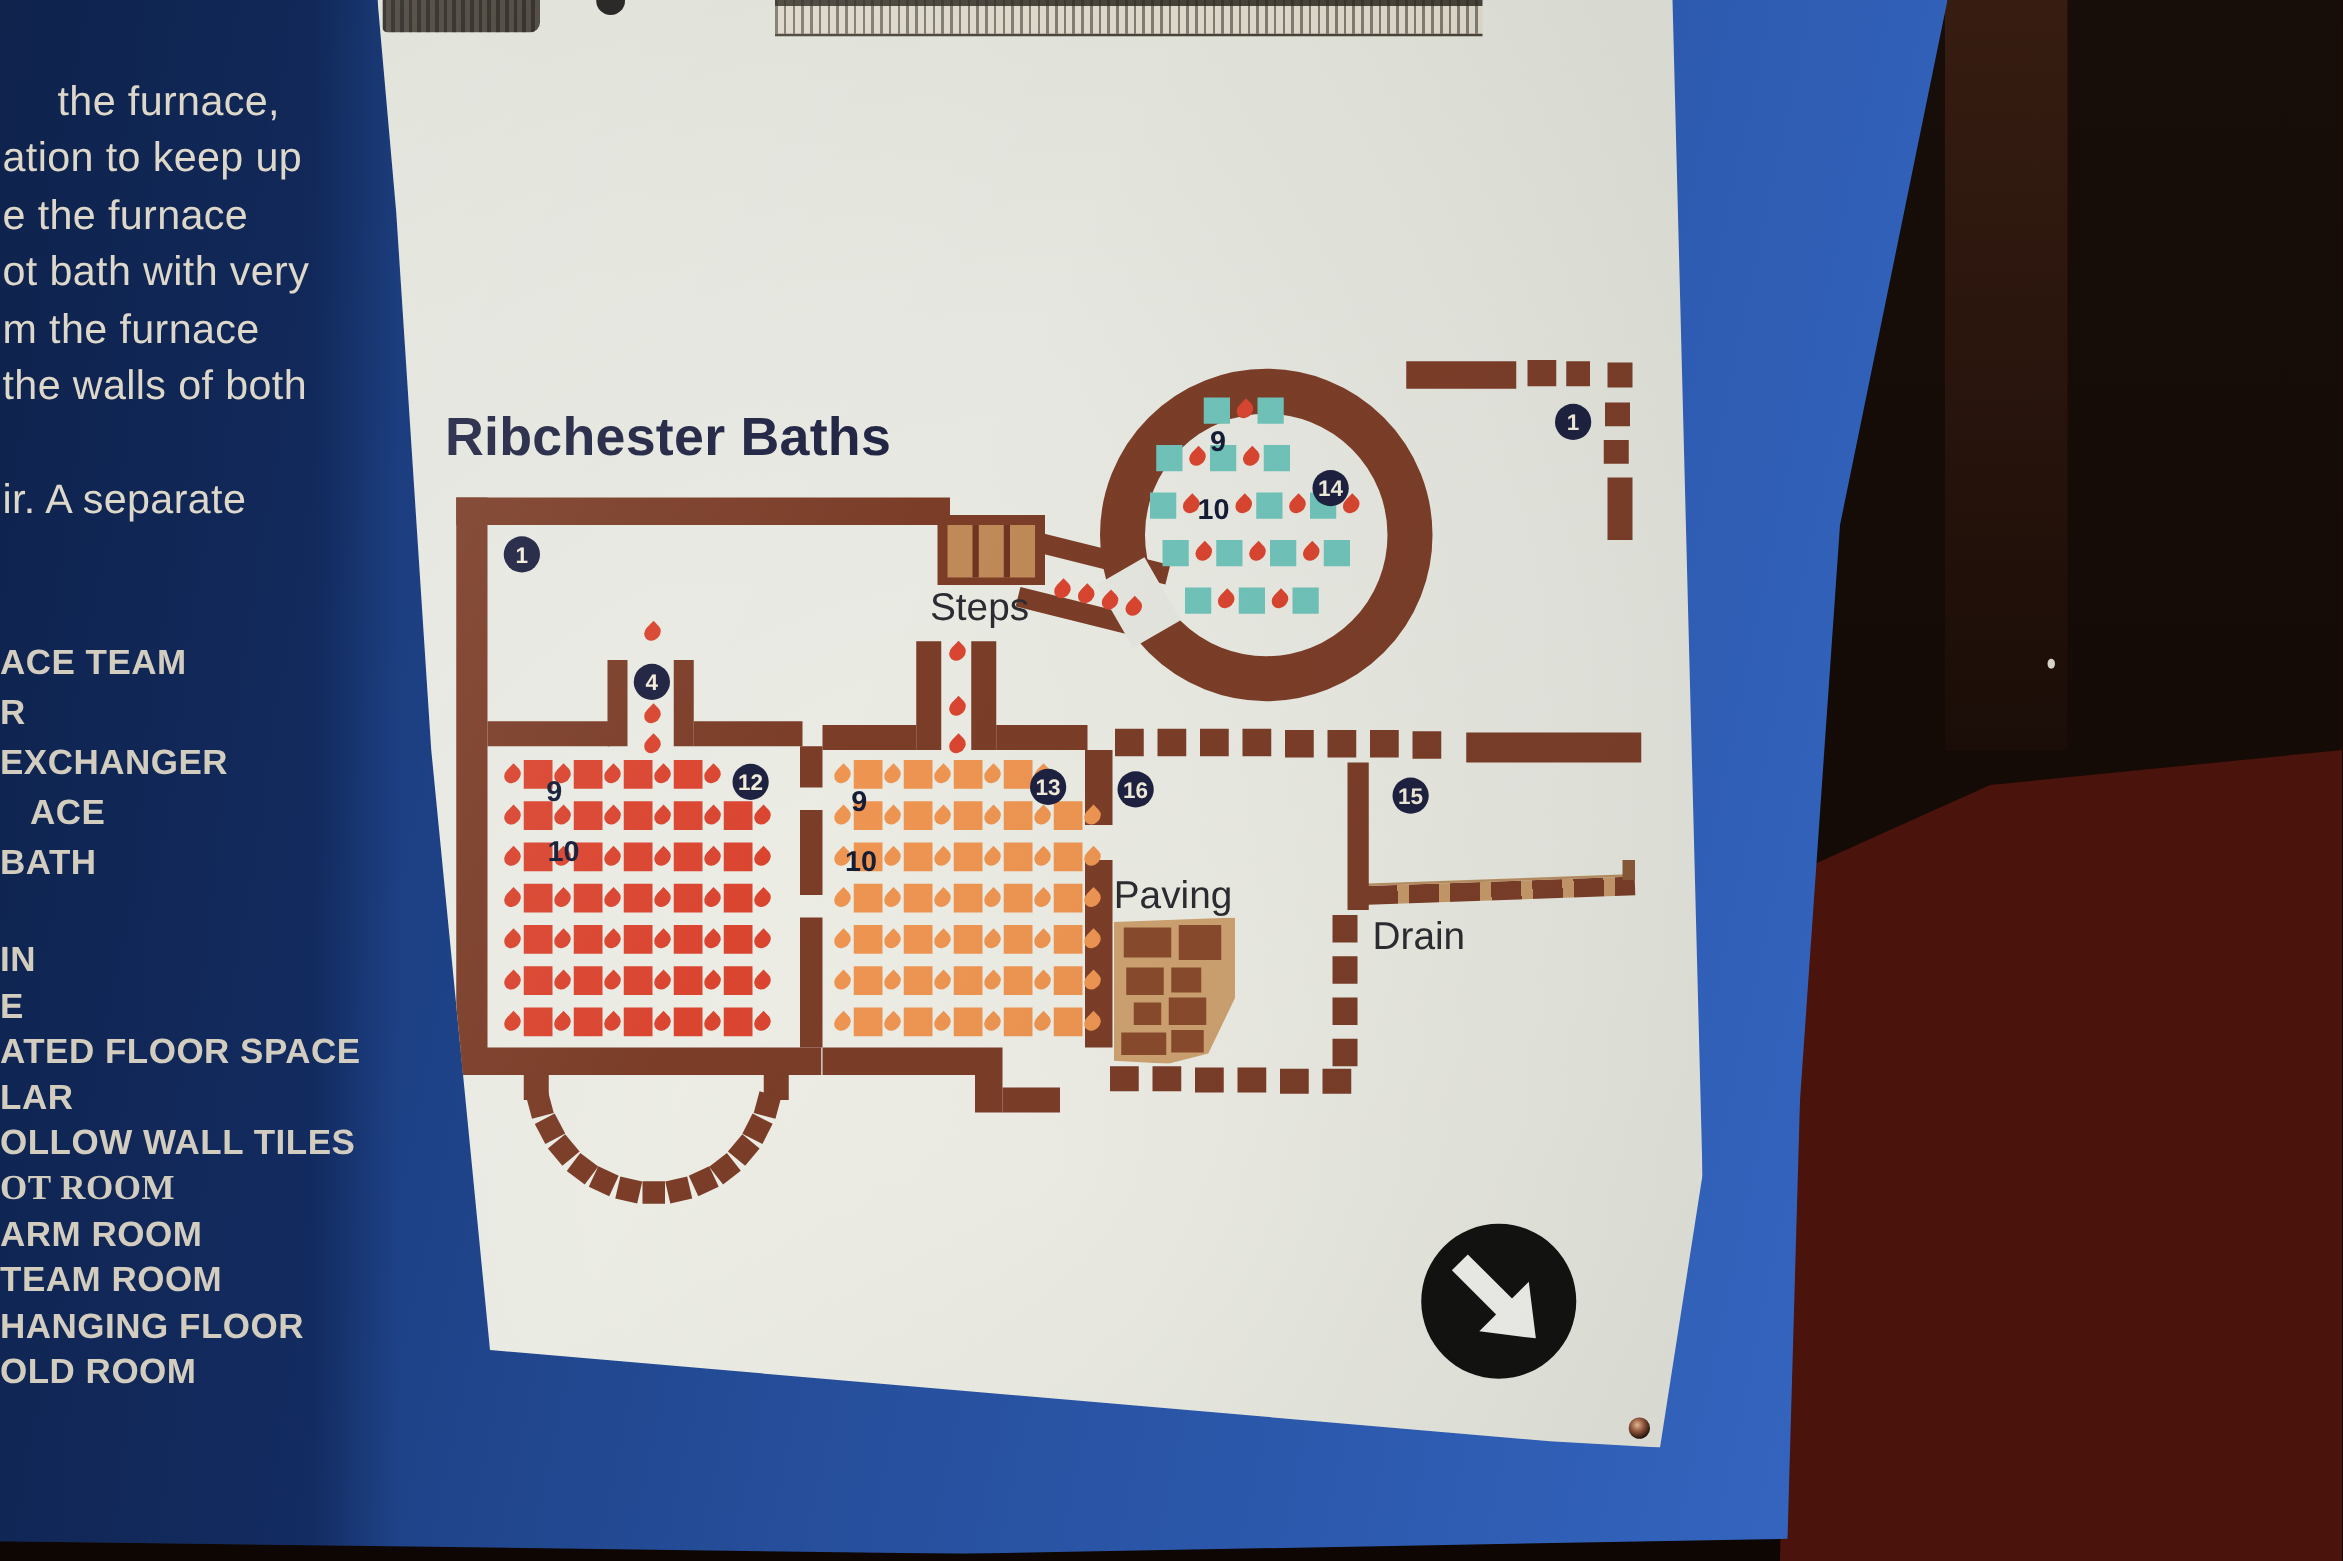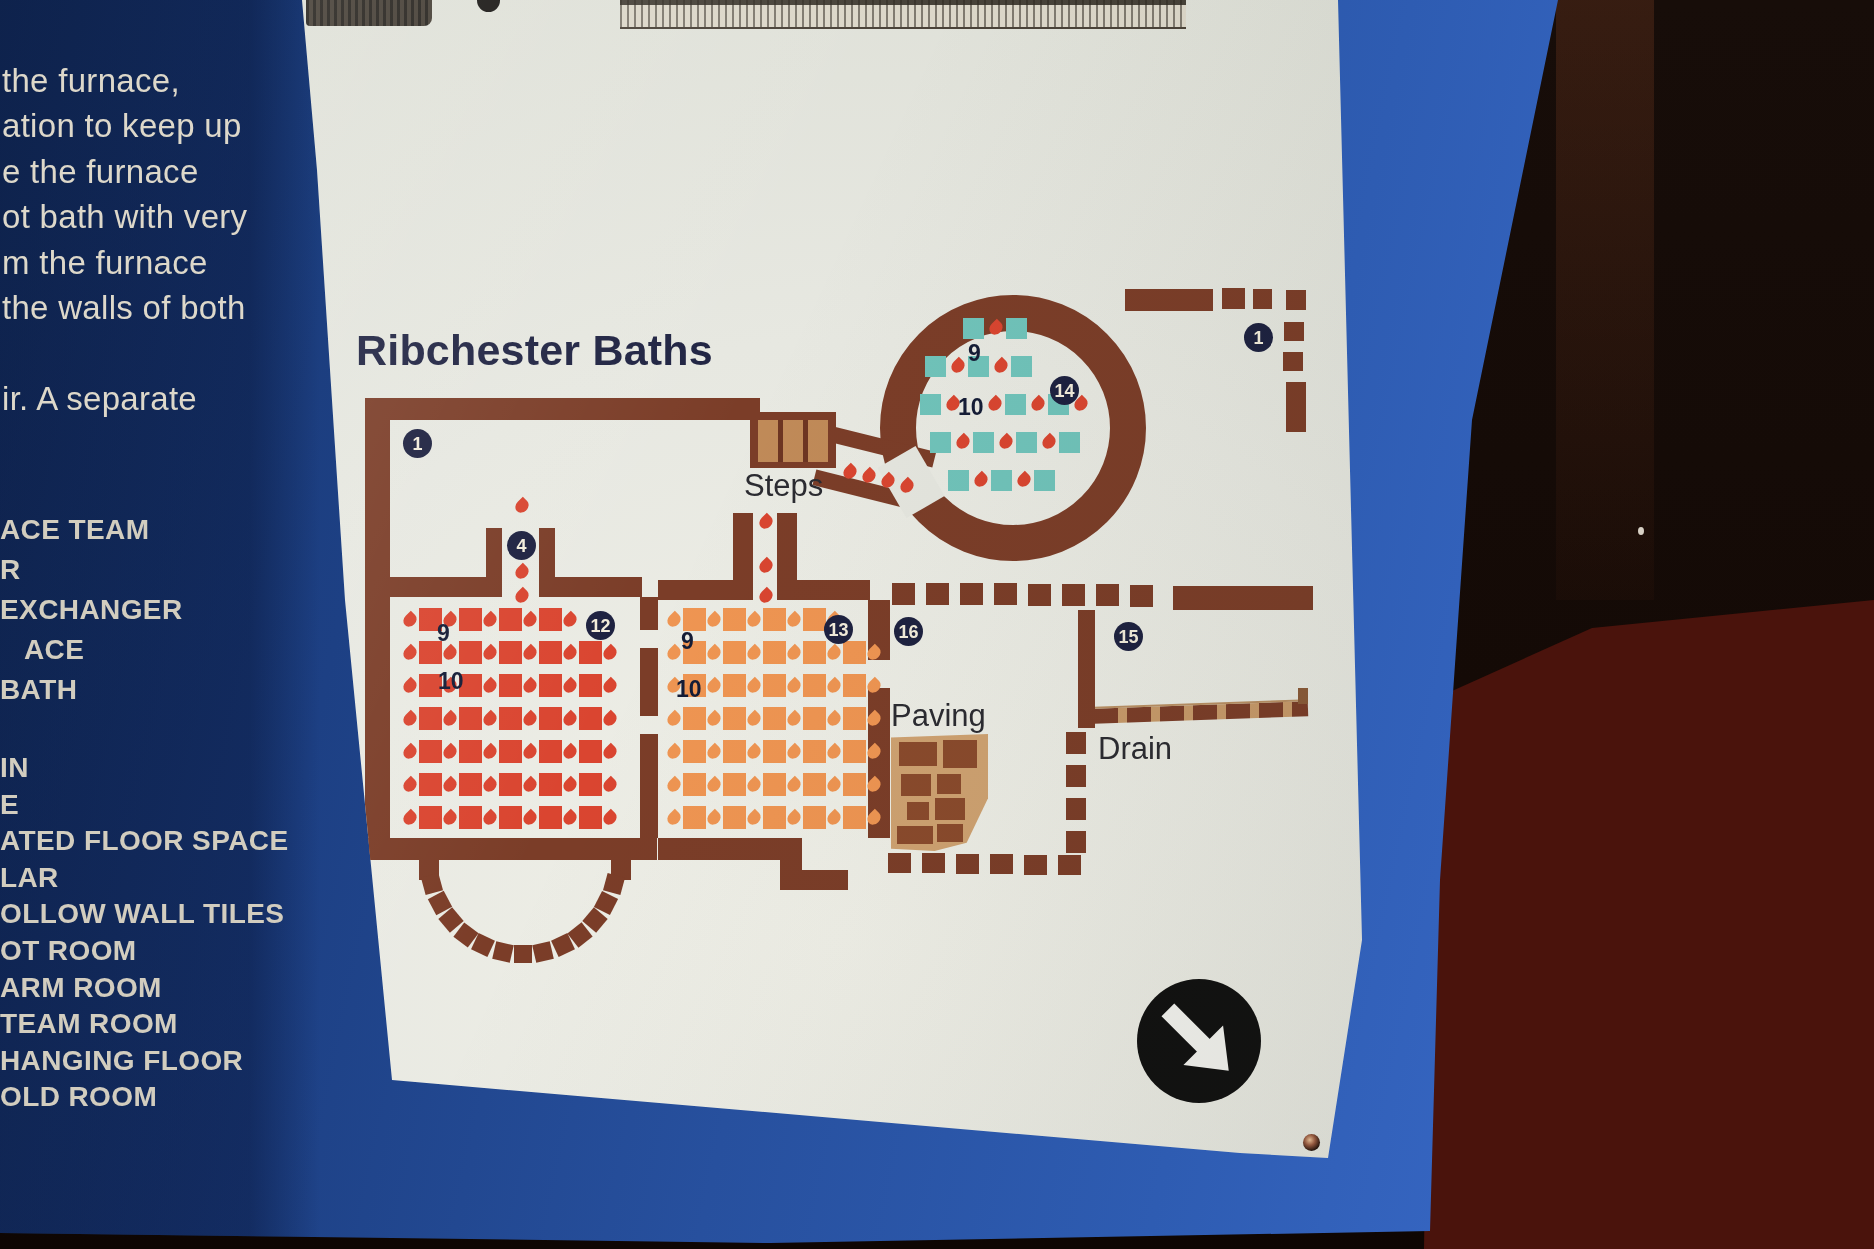--- a/index.html
+++ b/index.html
@@ -84,38 +84,38 @@
 
 <div id="scene">
   <div id="bg-dark"></div>
   <div id="door-band"></div>
   <div id="tiles"></div>
   <div id="speck"></div>
 
   <div id="board">
     <div id="board-shade"></div>
     <div id="sidebar">
-        <div class="para-line" style="top: 62px;">the furnace,</div>
+        <div class="para-line" style="top: 62px; margin-left: 44px;">the furnace,</div>
         <div class="para-line" style="top: 107.4px;">ation to keep up</div>
         <div class="para-line" style="top: 152.8px;">e the furnace</div>
         <div class="para-line" style="top: 198.2px;">ot bath with very</div>
         <div class="para-line" style="top: 243.6px;">m the furnace</div>
         <div class="para-line" style="top: 289px;">the walls of both</div>
         <div class="para-line" style="top: 379.8px;">ir. A separate</div>
         <div class="legend-line" style="top: 514px;">ACE TEAM</div>
         <div class="legend-line" style="top: 554px;">R</div>
         <div class="legend-line" style="top: 594px;">EXCHANGER</div>
         <div class="legend-line" style="top: 634px; padding-left: 24px;">ACE</div>
         <div class="legend-line" style="top: 674px;">BATH</div>
         <div class="legend-line" style="top: 752px;">IN</div>
         <div class="legend-line" style="top: 788.6px;">E</div>
         <div class="legend-line" style="top: 825.2px;">ATED FLOOR SPACE</div>
         <div class="legend-line" style="top: 861.8px;">LAR</div>
         <div class="legend-line" style="top: 898.4px;">OLLOW WALL TILES</div>
-        <div class="legend-line" style="top: 935px;">OT ROOM</div>
+        <div class="legend-line" style="top: 935px; font-family: Liberation Serif, serif;">OT ROOM</div>
         <div class="legend-line" style="top: 971.6px;">ARM ROOM</div>
         <div class="legend-line" style="top: 1008.2px;">TEAM ROOM</div>
         <div class="legend-line" style="top: 1044.8px;">HANGING FLOOR</div>
         <div class="legend-line" style="top: 1081.4px;">OLD ROOM</div>
       </div>
   </div>
 
   <div id="panel">
     <div class="sk" id="sk-roof"></div>
     <div class="sk" id="sk-dot"></div>

